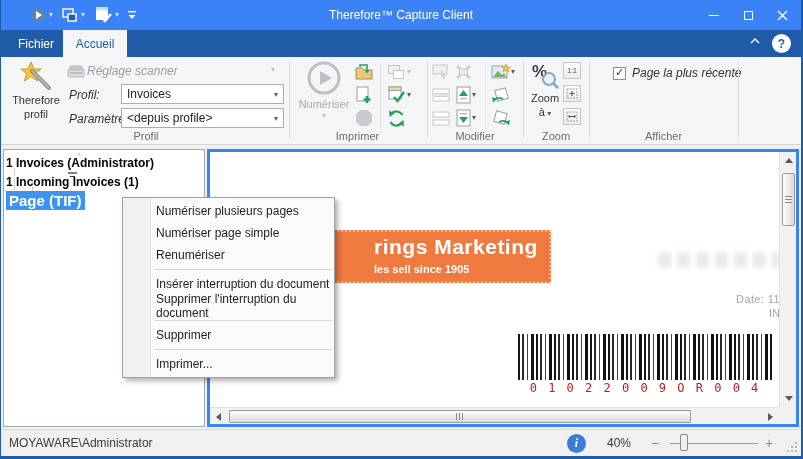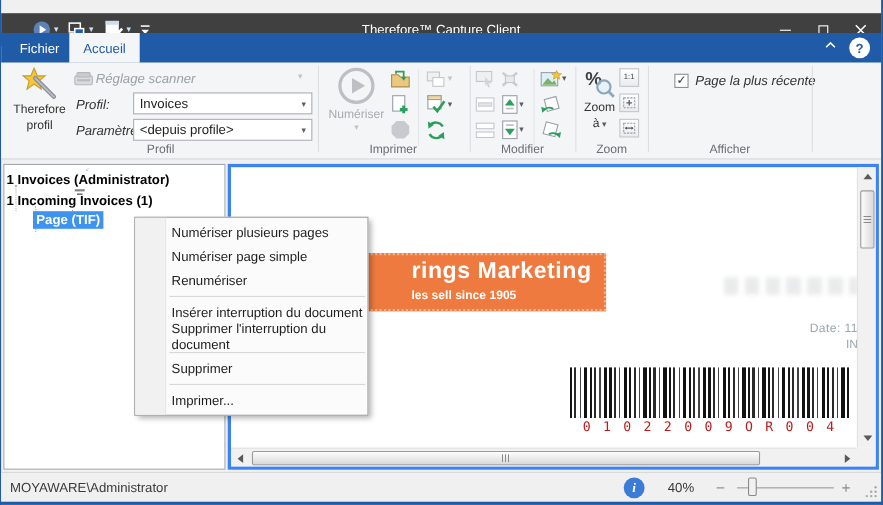--- a/index.html
+++ b/index.html
@@ -4,21 +4,21 @@
 <style>
   * { margin:0; padding:0; box-sizing:border-box; }
   html,body { width:803px; height:459px; }
   body { font-family:"Liberation Sans", sans-serif; background:#fff; }
   #window {
     position:relative; width:803px; height:459px; overflow:hidden;
     background:#f0f0f0;
     border-left:1px solid #1f5ba6; border-right:2px solid #1f5ba6; border-bottom:3px solid #1f5ba6;
   }
   
-  #titlebar { position:absolute; left:0; top:12px; width:100%; height:30px; background:#404040; display:flex; align-items:center;padding-left:16px; }
+  #titlebar { position:absolute; left:0; top:0; width:100%; height:30px; background:#3b82f6; display:flex; align-items:center;padding-left:16px; }
   .qat { display:flex; align-items:center; gap:4px; padding-left:10px; }
   .qat-btn { display:flex; align-items:center; gap:2px; height:22px; padding:0 2px; }
   .dd::after { content:"▾"; font-size:8px; color:#cfe0f2; line-height:1; }
   .title-text { position:absolute; left:0; right:0; top:0; height:30px; display:flex; align-items:center; justify-content:center; color:#fff; font-size:12px; pointer-events:none; }
   .win-controls { position:absolute; right:2px; top:0; display:flex; height:30px; }
   .win-btn { width:34px; height:30px; display:flex; align-items:center; justify-content:center; }
   .glyph-min { width:10px; height:0; border-top:1px solid #fff; }
   .glyph-max { width:9px; height:9px; border:1px solid #fff; }
   
   #tabrow { position:absolute; left:0; top:30px; width:100%; height:27px; background:#1f5ba6; }
@@ -41,21 +41,21 @@
   .rlabel { position:absolute; font-size:12px; color:#333;font-style:italic; }
   .rlabel.dis { color:#9aa0a6; }
   .combo { position:absolute; height:20px; background:#fff; border:1px solid #abadb3; font-size:12px; color:#222; display:flex; align-items:center; padding-left:5px; }
   .combo::after { content:"▾"; position:absolute; right:5px; font-size:8px; color:#5a5e63; }
   .zbtn { position:absolute; width:18px; height:17px; border:1px solid #c2c6ca; background:linear-gradient(#ffffff,#e9ebed); display:flex; align-items:center; justify-content:center; font-size:7px; color:#444; }
   .chk { position:absolute; width:13px; height:13px; border:1px solid #8a8f94; background:#fff; }
   .chk::after { content:"✓"; position:absolute; left:1px; top:-2px; font-size:11px; color:#333; }
   
   #treepanel { position:absolute; left:2px; top:149px; width:202px; height:278px; background:#fff; border:1px solid #a3a8ae; }
   .tree-row { position:absolute; height:17px; display:flex; align-items:center; font-size:12px; font-weight:bold; color:#000; white-space:nowrap;flex-direction:column; }
-  .tree-sel { background:#3d93ef; color:#fff; padding:1px 3px; font-weight:bold; font-size:12px;margin-left:24px; }
+  .tree-sel { background:#3d93ef; color:#fff; padding:1px 3px; font-weight:bold; font-size:15px; }
   .expander { width:9px; height:9px; border:1px solid #848484; background:#fff; position:relative; }
   .expander::after { content:""; position:absolute; left:1px; top:3px; width:5px; border-top:1px solid #333; }
   .dotline { position:absolute; border-left:1px dotted #b5b5b5; width:0; }
   #previewpanel { position:absolute; left:206px; top:149px; width:592px; height:278px; background:#fff; border:3px solid #3b82f6; }
   
   .banner { position:absolute; left:120px; top:78px; width:221px; height:53px; background:#ef7a3f; border:2px dotted #f6b288; }
   .banner-title { position:absolute; left:42px; top:3px; color:#fff; font-weight:bold; font-size:21px; letter-spacing:.5px; white-space:nowrap; }
   .banner-sub { position:absolute; left:42px; top:31px; color:#fff; font-weight:bold; font-size:11px; white-space:nowrap; }
   .faint-blob { position:absolute; left:448px; top:100px; width:122px; height:16px; opacity:.18; filter:blur(2px);
     background:repeating-linear-gradient(90deg,#8a9096 0 13px, transparent 13px 19px); }

